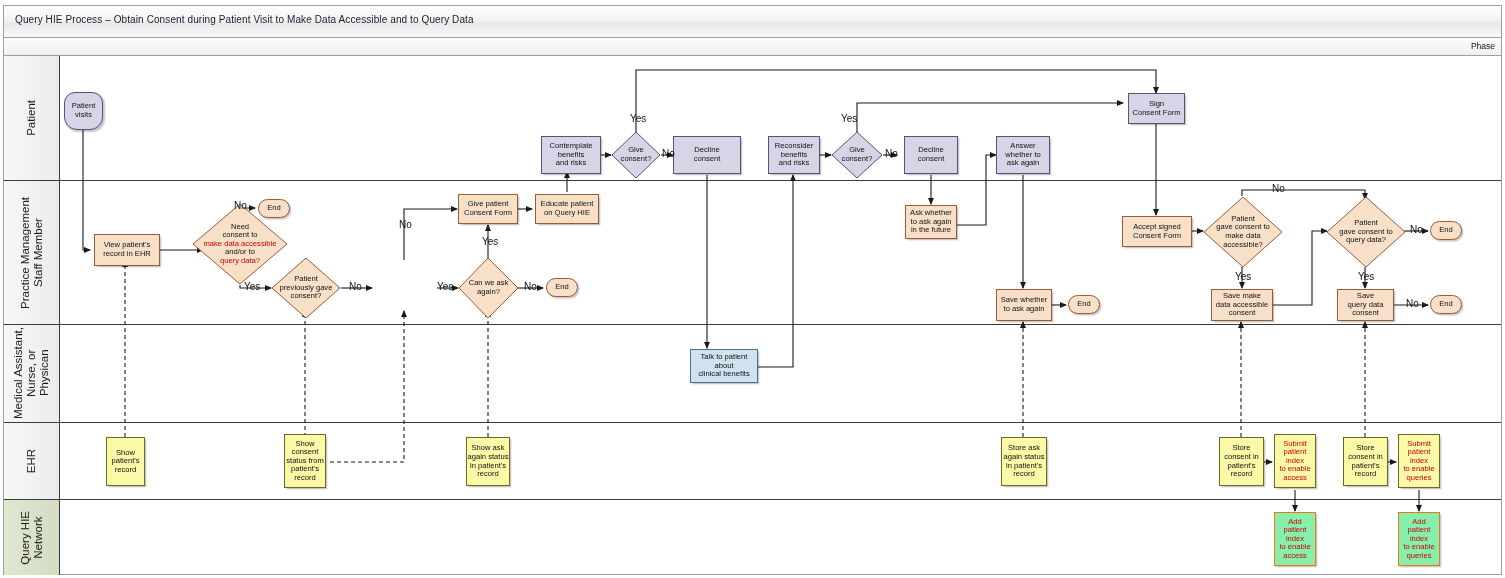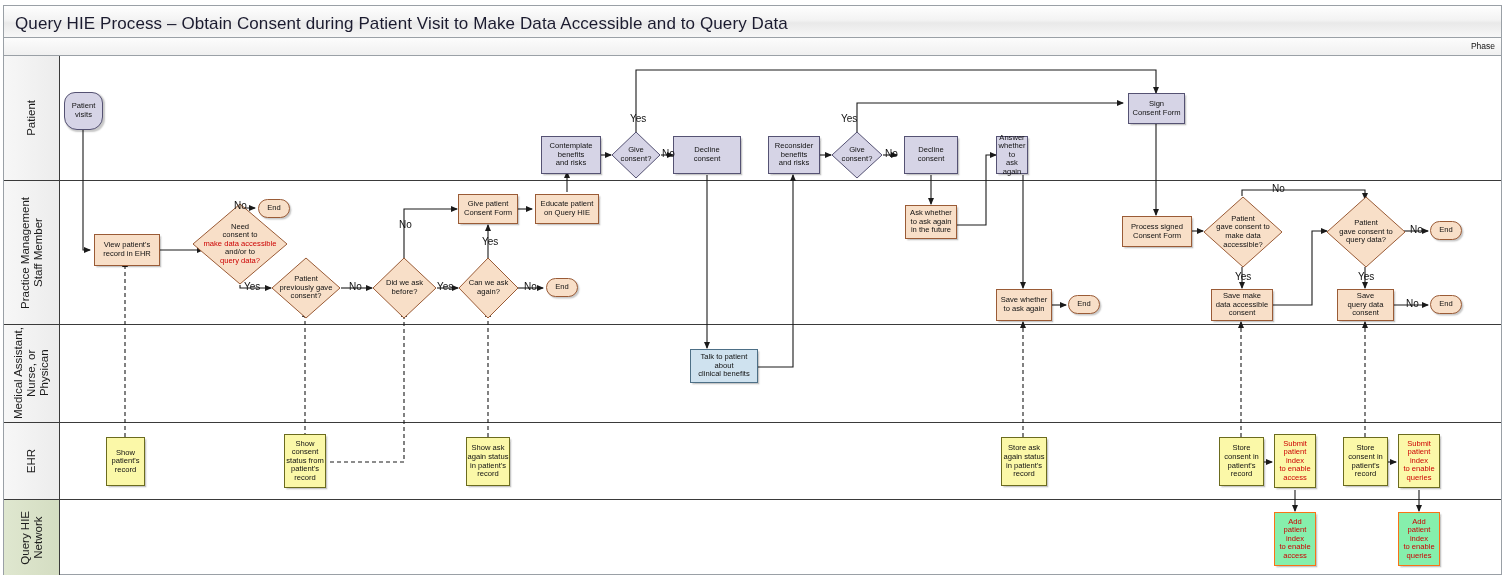--- a/index.html
+++ b/index.html
@@ -6,21 +6,21 @@
   body{font-family:"Liberation Sans","DejaVu Sans",sans-serif;}
   #page{position:relative;width:1505px;height:578px;background:#ffffff;overflow:hidden;}
 
   
   .frame{position:absolute;left:3px;top:5px;width:1499px;height:570px;border:1px solid #9aa0a6;box-sizing:border-box;background:#fff;}
 
   
   .titlebar{position:absolute;left:4px;top:6px;width:1497px;height:32px;
     background:linear-gradient(to bottom,#fefefe 0%,#f3f3f3 45%,#e9e9e9 55%,#f7f7f7 100%);
     border-bottom:1px solid #9aa0a6;box-sizing:border-box;}
-  .titletext{position:absolute;left:11px;top:8px;font-size:17px;color:#1b1b2f;white-space:nowrap;letter-spacing:.1px;}
+  .titletext{position:absolute;left:11px;top:8px;font-size:10px;color:#1b1b2f;white-space:nowrap;letter-spacing:.1px;}
 
   .phasebar{position:absolute;left:4px;top:38px;width:1497px;height:18px;
     background:linear-gradient(to bottom,#fcfcfc,#f0f0f0);border-bottom:1px solid #9aa0a6;box-sizing:border-box;}
   .phasetext{position:absolute;right:6px;top:3px;font-size:8.5px;color:#111;}
 
   
   .lane{position:absolute;left:4px;width:1497px;box-sizing:border-box;border-bottom:1px solid #3a3a3a;}
   .lane-head{position:absolute;left:0;top:0;width:56px;height:100%;
     background:linear-gradient(to right,#f7f7f7,#ececec);border-right:1px solid #3a3a3a;box-sizing:border-box;
     display:flex;align-items:center;justify-content:center;}
@@ -214,21 +214,21 @@
     <svg class="dec-shape" viewBox="0 0 52 48" preserveAspectRatio="none">
         <polygon points="26,1 51,24 26,47 1,24" fill="#d6d4e6" stroke="#555273" stroke-width="1"></polygon>
       </svg>
     <div class="dec-label">Give
 consent?</div>
   </div>
 
   <div class="node n-pat" style="left:904px;top:136px;width:54px;height:38px;">Decline
 consent</div>
 
-  <div class="node n-pat" style="left:996px;top:136px;width:32px;height:38px;text-align:center;">Answer
+  <div class="node n-pat" style="left:996px;top:136px;width:54px;height:38px;text-align:center;">Answer
 whether to
 ask again</div>
 
   <div class="node n-pat" style="left:1128px;top:93px;width:57px;height:31px;">Sign
 Consent Form</div>
 
   <div class="node n-proc" style="left:94px;top:234px;width:66px;height:32px;">View patient's
 record in EHR</div>
 
   <div class="node n-dec" style="left:192px;top:203px;width:96px;height:82px;">
@@ -242,27 +242,20 @@
 
   <div class="node n-dec" style="left:271px;top:257px;width:70px;height:62px;">
     <svg class="dec-shape" viewBox="0 0 70 62" preserveAspectRatio="none">
         <polygon points="35,1 69,31 35,61 1,31" fill="#f8dfc8" stroke="#9a5b36" stroke-width="1"></polygon>
       </svg>
     <div class="dec-label">Patient
 previously gave
 consent?</div>
   </div>
 
-  <div class="node n-dec" style="left:372px;top:257px;width:65px;height:62px;">
-    <svg class="dec-shape" viewBox="0 0 65 62" preserveAspectRatio="none">
-        <polygon points="32,1 64,31 32,61 1,31" fill="#f8dfc8" stroke="#9a5b36" stroke-width="1"></polygon>
-      </svg>
-    <div class="dec-label">Did we ask
-before?</div>
-  </div>
 
   <div class="node n-dec" style="left:458px;top:257px;width:61px;height:62px;">
     <svg class="dec-shape" viewBox="0 0 61 62" preserveAspectRatio="none">
         <polygon points="30,1 60,31 30,61 1,31" fill="#f8dfc8" stroke="#9a5b36" stroke-width="1"></polygon>
       </svg>
     <div class="dec-label">Can we ask
 again?</div>
   </div>
 
   <div class="node n-end" style="left:546px;top:278px;width:32px;height:19px;">End</div>
@@ -275,21 +268,21 @@
 
   <div class="node n-proc" style="left:905px;top:205px;width:52px;height:34px;">Ask whether
 to ask again
 in the future</div>
 
   <div class="node n-proc" style="left:996px;top:289px;width:56px;height:32px;">Save whether
 to ask again</div>
 
   <div class="node n-end" style="left:1068px;top:295px;width:32px;height:19px;">End</div>
 
-  <div class="node n-proc" style="left:1122px;top:216px;width:70px;height:31px;">Process signed
+  <div class="node n-proc" style="left:1122px;top:216px;width:70px;height:31px;">Accept signed
 Consent Form</div>
 
   <div class="node n-dec" style="left:1203px;top:196px;width:80px;height:72px;">
     <svg class="dec-shape" viewBox="0 0 80 72" preserveAspectRatio="none">
         <polygon points="40,1 79,36 40,71 1,36" fill="#f8dfc8" stroke="#9a5b36" stroke-width="1"></polygon>
       </svg>
     <div class="dec-label">Patient
 gave consent to
 make data
 accessible?</div>

